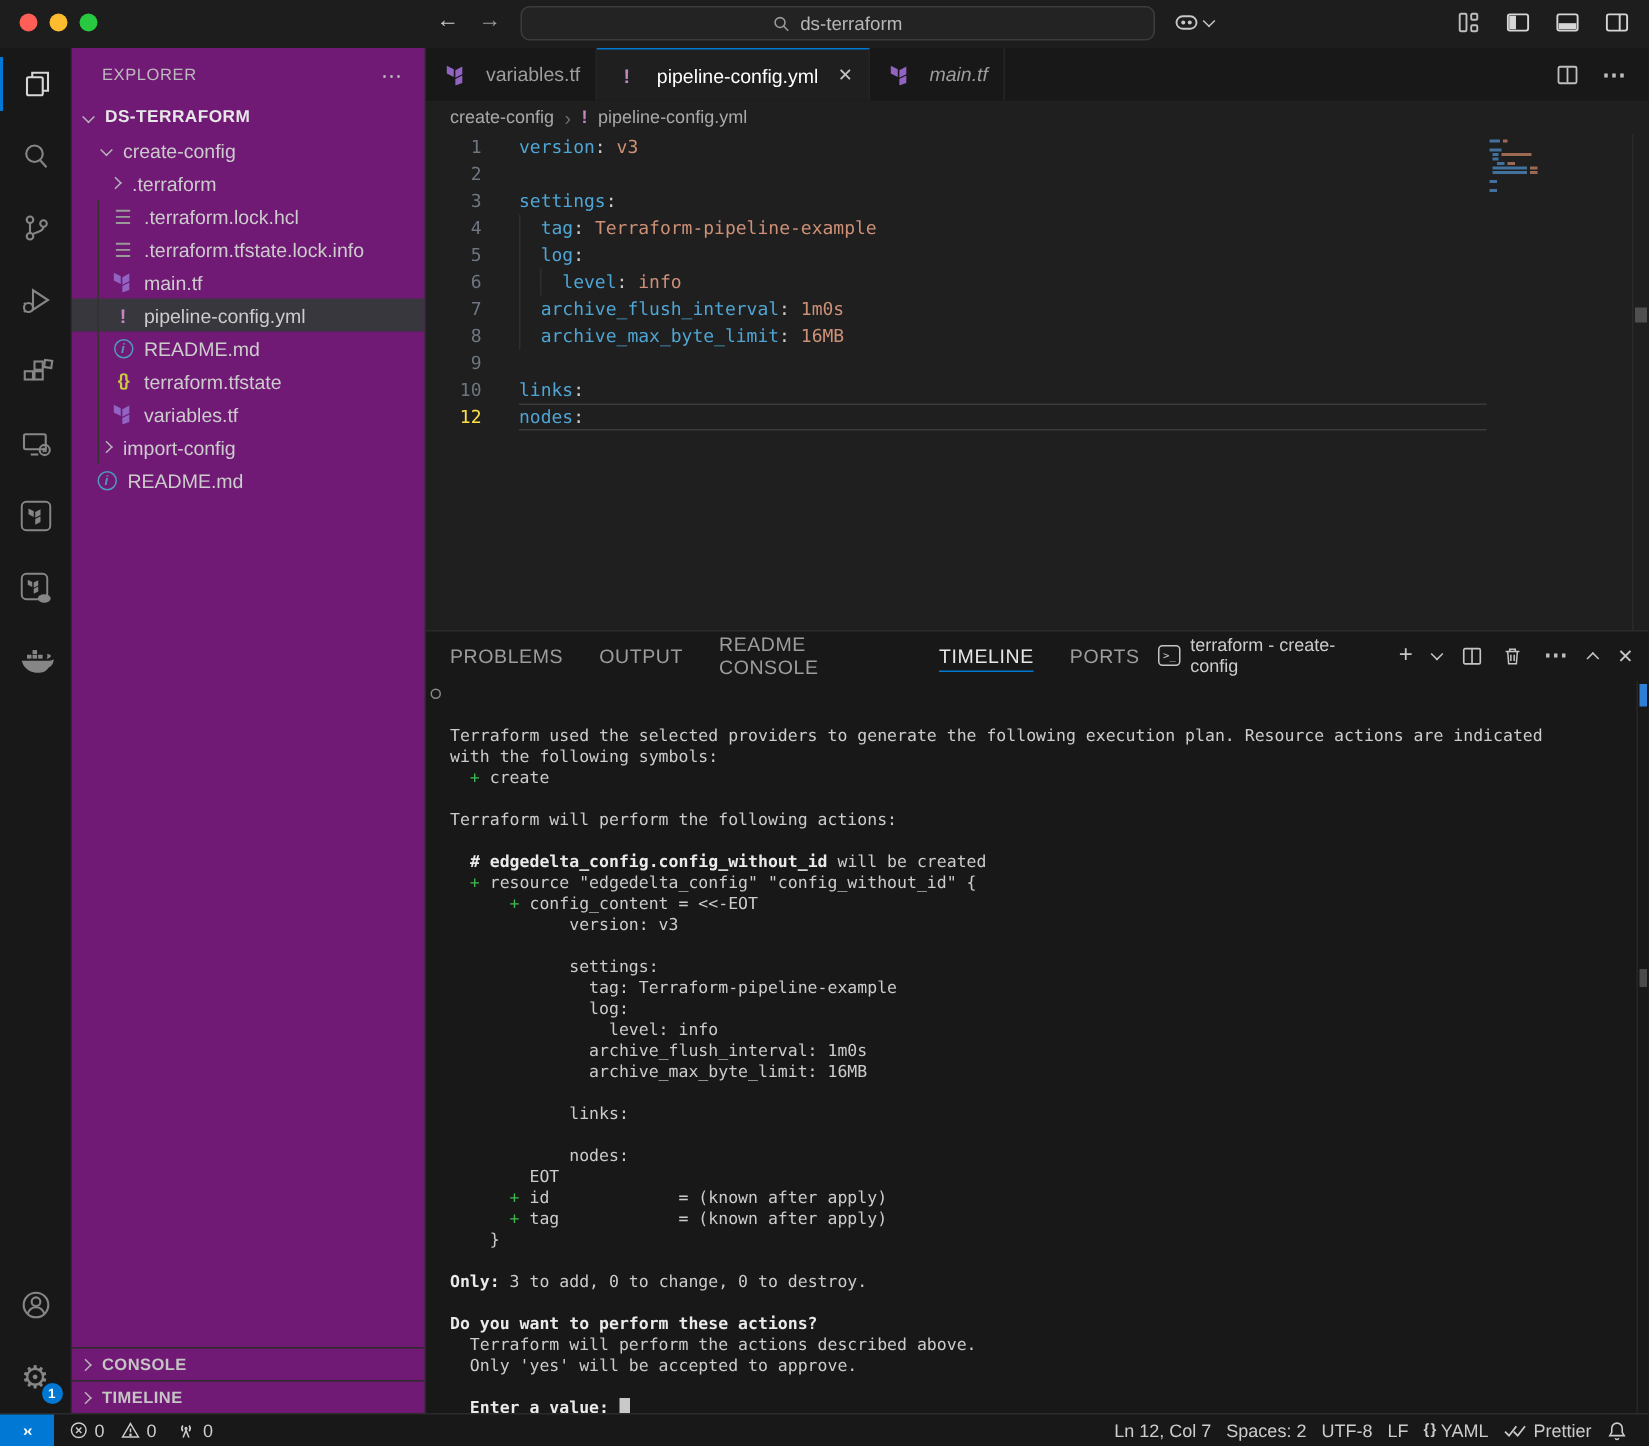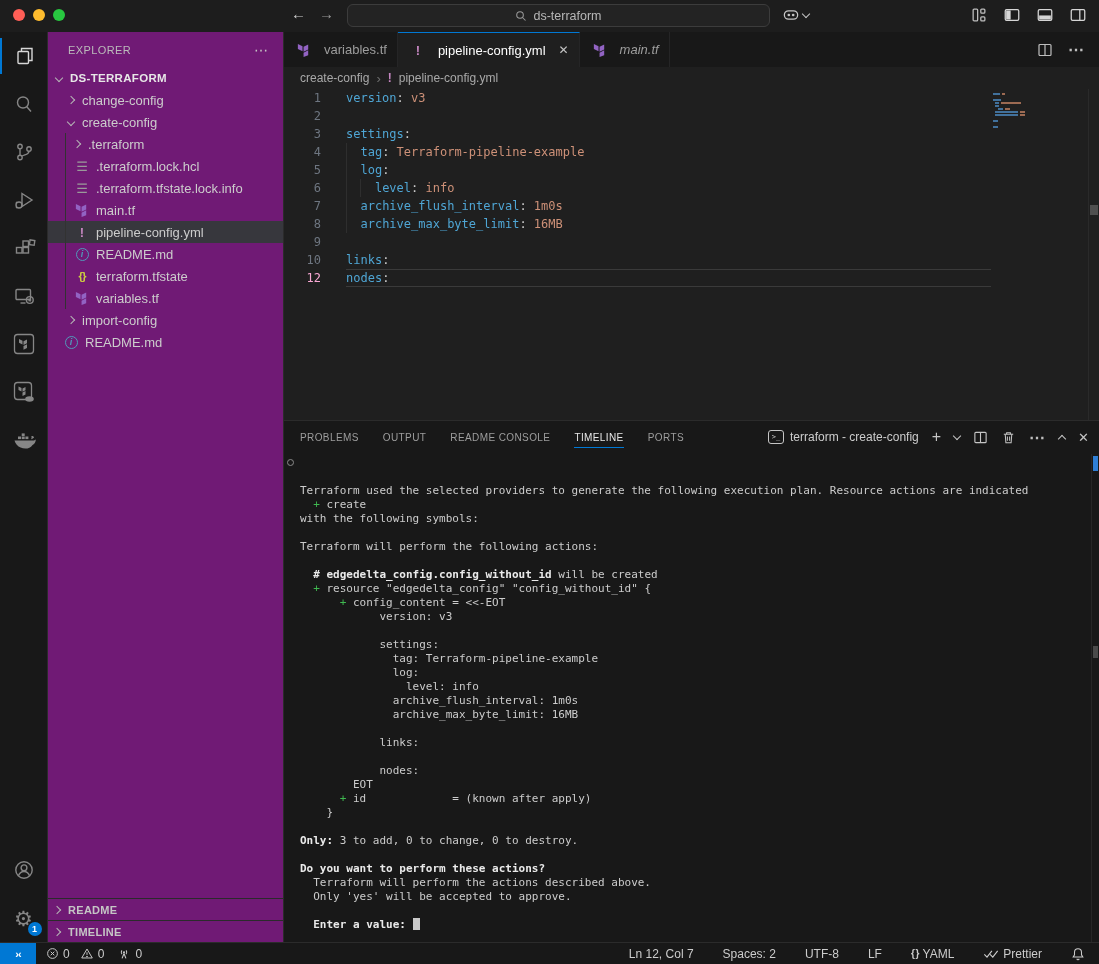--- a/index.html
+++ b/index.html
@@ -76,35 +76,35 @@
 
   .breadcrumb { flex:0 0 22px; display:flex; align-items:center; gap:7px; padding-left:16px; font-size:12px; color:#a9a9a9; }
   .bc-sep { color:#6e6e6e; font-size:13px; }
   .breadcrumb .icon-yaml { font-size:12px; }
 
   
   .editor { position:relative; flex:0 0 331px; overflow:hidden; }
   .code { font-family:"DejaVu Sans Mono", monospace; font-size:12px; line-height:18px; }
   .code-line { height:18px; display:flex; white-space:pre; position:relative; }
   .code-line .ln { flex:0 0 62px; text-align:right; padding-right:25px; color:#6e7681; }
-  .code-line.current .ln { color:#f9a8d4; }
+  .code-line.current .ln { color:#fde047; }
   .code-line.current::after { content:""; position:absolute; left:62px; right:108px; top:0; bottom:0;
     border-top:1px solid #3a3a3a; border-bottom:1px solid #3a3a3a; }
   .tok-key { color:#4fa6d5; } .tok-val { color:#ce9178; } .tok-punc { color:#cccccc; }
   .guide { position:absolute; width:1px; background:#2e2e2e; }
   .minimap { position:absolute; top:4px; right:64px; width:42px; }
   .mm-line { height:2px; margin-bottom:1px; display:flex; }
   .mm-k { background:#41719c; } .mm-v { background:#9c6a52; margin-left:2px; }
   .editor-scrollbar { position:absolute; top:0; right:0; bottom:0; width:11px; border-left:1px solid #2a2a2a; }
   .editor-scrollbar .thumb { position:absolute; top:116px; left:1px; right:1px; height:10px; background:#4f4f4f; }
 
   
   .panel { flex:1; min-height:0; background:#181818; border-top:1px solid #2b2b2b; display:flex; flex-direction:column; position:relative; }
   .panel-header { flex:0 0 32px; display:flex; align-items:center; padding:0 10px 0 4px; }
-  .panel-tab { display:flex; align-items:center; padding:0 12px; height:100%; font-size:10px; letter-spacing:.4px; color:#9d9d9d; position:relative; }
+  .panel-tab { display:flex; align-items:center; padding:0 12px; height:100%; font-size:13px; letter-spacing:.4px; color:#9d9d9d; position:relative; }
   .panel-tab.active { color:#e7e7e7; }
   .panel-tab.active::after { content:""; position:absolute; left:12px; right:12px; bottom:5px; height:1.5px; background:#0078d4; }
   .panel-actions { margin-left:auto; display:flex; align-items:center; gap:13px; color:#c5c5c5; }
   .term-chip { display:flex; align-items:center; gap:6px; font-size:12px; color:#cccccc; }
   .term-box { width:16px; height:14px; border:1.2px solid #c5c5c5; border-radius:3px; font-size:7px; line-height:7px;
     display:flex; align-items:center; justify-content:center; font-family:"DejaVu Sans Mono",monospace; }
   .pa-plus { font-size:16px; font-weight:400; }
   .pa-x { font-size:13px; }
   .chev-s { width:6px; height:6px; border-right:1.3px solid #c5c5c5; border-bottom:1.3px solid #c5c5c5; display:inline-block; }
   .chev-s.down { transform:rotate(45deg); margin-top:-3px; }
@@ -119,21 +119,21 @@
   .panel-strip { position:absolute; top:33px; right:0; bottom:0; width:8px; border-left:1px solid #262626; }
   .ps-blue { position:absolute; top:2px; left:1px; right:1px; height:15px; background:#2f7fd6; }
   .ps-gray { position:absolute; top:192px; left:1px; right:1px; height:12px; background:#4a4a4a; }
 
   
   .statusbar { flex:0 0 22px; background:#181818; border-top:1px solid #2b2b2b; display:flex; align-items:center; font-size:12px; color:#cccccc; }
   .sb-remote { width:36px; height:100%; background:#0078d4; color:#fff; display:flex; align-items:center; justify-content:center;
     font-weight:700; font-size:11px; letter-spacing:-1px; }
   .sb-group { display:flex; align-items:center; gap:5px; margin-left:10px; }
   .sb-item { display:flex; align-items:center; gap:4px; }
-  .sb-right { margin-left:auto; display:flex; align-items:center; gap:29px; padding-right:14px; }
+  .sb-right { margin-left:auto; display:flex; align-items:center; gap:10px; padding-right:14px; }
   svg.ic { display:block; }
 </style>
 </head>
 <body>
 
 <div class="app">
 
   <div class="titlebar">
     <div class="traffic">
       <span class="tl red"></span>
@@ -276,24 +276,20 @@
       <div class="sidebar-header">
         <span>EXPLORER</span>
         <span class="more">⋯</span>
       </div>
       <div class="tree-root">
         <span class="chev down"></span>
         <span>DS-TERRAFORM</span>
       </div>
       <div class="tree" id="tree">
         <div class="tree-guide"></div>
-      <div class="tree-row" style="padding-left: 20px;">
-            <span class="chev"></span>
-            <span>change-config</span>
-          </div>
           <div class="tree-row" style="padding-left: 20px;">
             <span class="chev down"></span>
             <span>create-config</span>
           </div>
           <div class="tree-row" style="padding-left: 26px;">
             <span class="chev"></span>
             <span>.terraform</span>
           </div>
           <div class="tree-row" style="padding-left: 26px;">
             <span class="ficon">
@@ -356,21 +352,21 @@
           <div class="tree-row" style="padding-left: 15px;">
             <span class="ficon">
               <span class="circ-i">i</span>
             </span>
             <span>README.md</span>
           </div>
         </div>
       <div class="sidebar-bottom">
         <div class="side-section">
           <span class="chev"></span>
-          <span>README</span>
+          <span>CONSOLE</span>
         </div>
         <div class="side-section">
           <span class="chev"></span>
           <span>TIMELINE</span>
         </div>
       </div>
     </div>
 
     <div class="editor-col">
       <div class="tabbar">
@@ -509,42 +505,43 @@
               </svg>
             <span class="ellipsis">⋯</span>
             <span class="chev-s up"></span>
             <span class="pa-x">✕</span>
           </div>
         </div>
         <div class="terminal" id="terminal">
             <div class="t-line"><span class="t-deco"></span></div>
             <div class="t-line"></div>
             <div class="t-line"><span class="">Terraform used the selected providers to generate the following execution plan. Resource actions are indicated</span></div>
+            <div class="t-line"><span class="">with the following symbols:</span></div>
             <div class="t-line"><span class="t-green">  + </span><span class="">create</span></div>
-            <div class="t-line"><span class="">with the following symbols:</span></div>
             <div class="t-line"></div>
             <div class="t-line"><span class="">Terraform will perform the following actions:</span></div>
             <div class="t-line"></div>
             <div class="t-line"><span class="">  </span><span class="t-bold"># edgedelta_config.config_without_id</span><span class=""> will be created</span></div>
             <div class="t-line"><span class="t-green">  + </span><span class="">resource "edgedelta_config" "config_without_id" {</span></div>
             <div class="t-line"><span class="t-green">      + </span><span class="">config_content = &lt;&lt;-EOT</span></div>
             <div class="t-line"><span class="">            version: v3</span></div>
             <div class="t-line"></div>
             <div class="t-line"><span class="">            settings:</span></div>
             <div class="t-line"><span class="">              tag: Terraform-pipeline-example</span></div>
             <div class="t-line"><span class="">              log:</span></div>
             <div class="t-line"><span class="">                level: info</span></div>
             <div class="t-line"><span class="">              archive_flush_interval: 1m0s</span></div>
             <div class="t-line"><span class="">              archive_max_byte_limit: 16MB</span></div>
             <div class="t-line"></div>
             <div class="t-line"><span class="">            links:</span></div>
             <div class="t-line"></div>
             <div class="t-line"><span class="">            nodes:</span></div>
             <div class="t-line"><span class="">        EOT</span></div>
             <div class="t-line"><span class="t-green">      + </span><span class="">id             = (known after apply)</span></div>
+            <div class="t-line"><span class="t-green">      + </span><span class="">tag            = (known after apply)</span></div>
             <div class="t-line"><span class="">    }</span></div>
             <div class="t-line"></div>
             <div class="t-line"><span class="t-bold">Only:</span><span class=""> 3 to add, 0 to change, 0 to destroy.</span></div>
             <div class="t-line"></div>
             <div class="t-line"><span class="t-bold">Do you want to perform these actions?</span></div>
             <div class="t-line"><span class="">  Terraform will perform the actions described above.</span></div>
             <div class="t-line"><span class="">  Only 'yes' will be accepted to approve.</span></div>
             <div class="t-line"></div>
             <div class="t-line"><span class="t-bold">  Enter a value: </span><span class="t-cursor"></span></div>
           </div>

